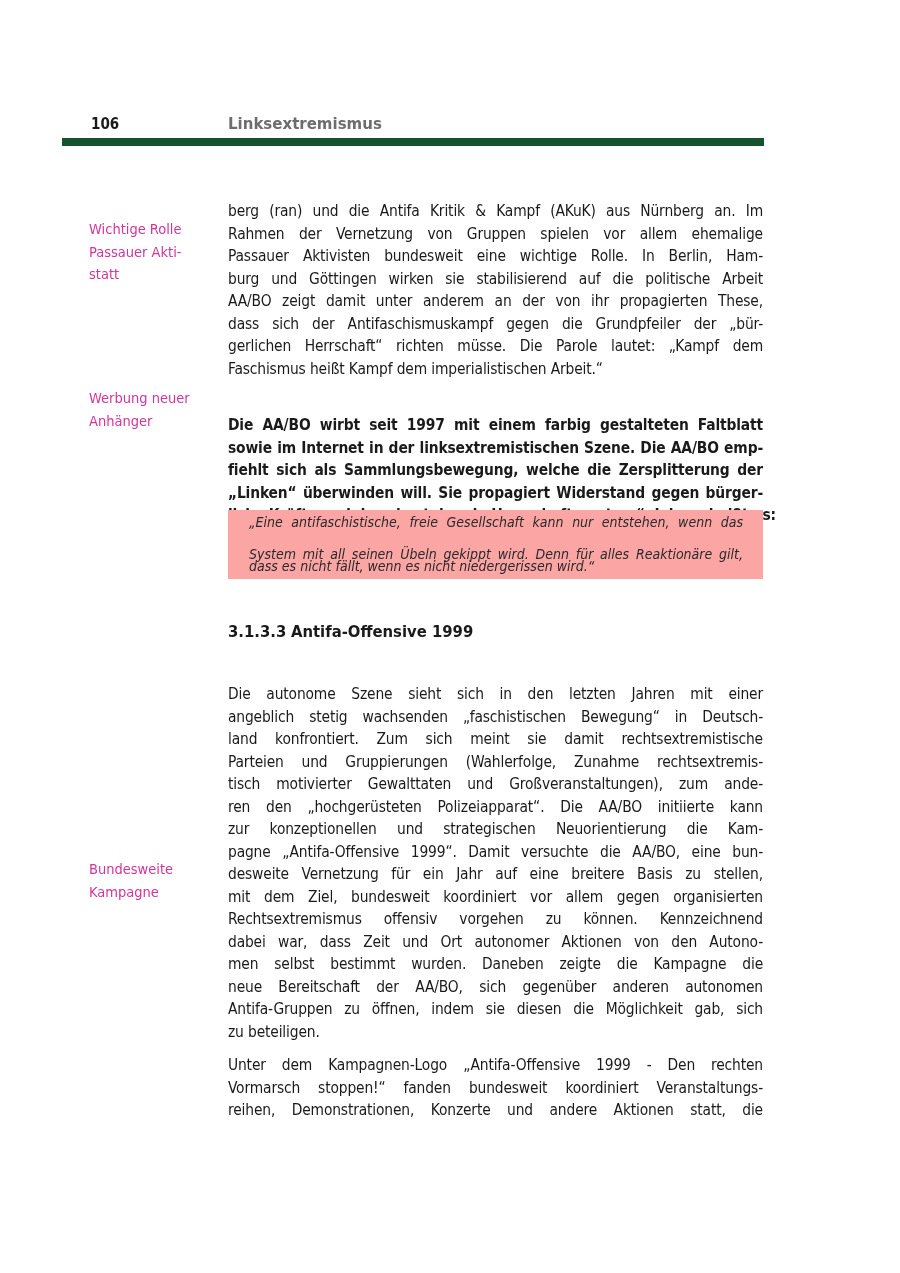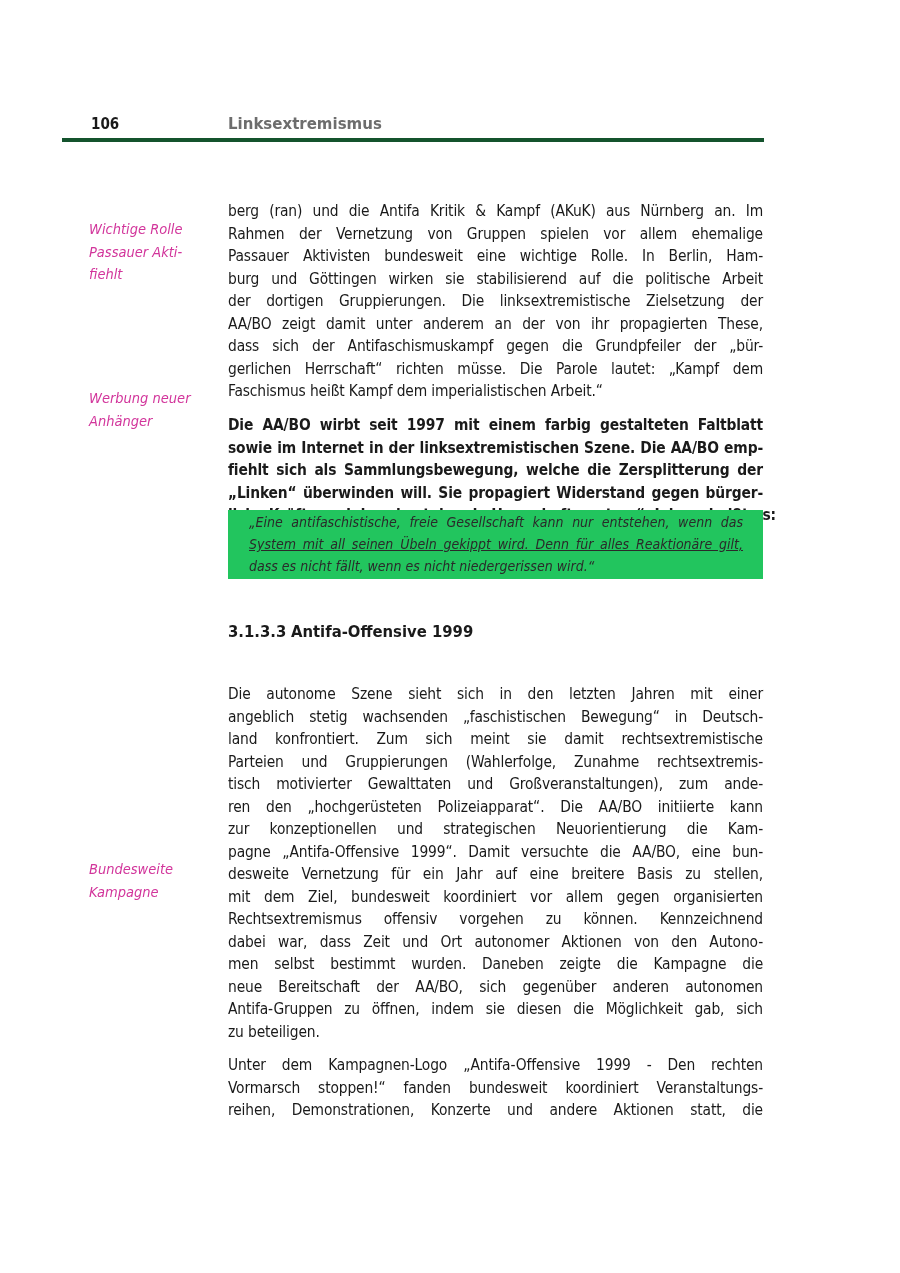--- a/index.html
+++ b/index.html
@@ -1,84 +1,83 @@
 <!DOCTYPE html>
 <html><head>
 <meta charset="utf-8">
 <style>
   html, body { margin:0; padding:0; background:#ffffff; }
   body { width:900px; height:1273px; position:relative; overflow:hidden;
          font-family:"DejaVu Sans Condensed","DejaVu Sans", sans-serif; color:#1a1a1a; }
   .header { position:absolute; left:62px; top:112px; width:702px; height:26px;
-            border-bottom:4px solid #14532d;text-align:right; }
+            border-bottom:8px solid #14532d;text-align:right; }
   .page-number { position:absolute; left:29px; top:3px; font-weight:bold; font-size:15px; color:#1a1a1a;
                  font-family:"DejaVu Sans", sans-serif; font-stretch:condensed; }
   .running-title { position:absolute; left:166px; top:3px; font-weight:bold; font-size:15px; color:#6d6d6d;
                    font-family:"DejaVu Sans", sans-serif; }
   .body-col { position:absolute; left:228px; width:535px;margin-top:28px; }
   .line { display:block; height:22.5px; line-height:22.5px; font-size:15.4px; white-space:nowrap;
           text-align:justify; text-align-last:justify; letter-spacing:-0.15px; }
   .line.last { text-align-last:left; }
-  .margin-note { position:absolute; left:89px; width:125px; color:#d2359b; font-style:italic;
+  .margin-note { position:absolute; left:89px; width:125px; color:#d2359b; 
                  font-size:14.5px; line-height:22.5px; }
   .margin-note span { display:block; white-space:nowrap; }
-  .quote-box { position:absolute; left:228px; top:510px; width:535px; height:69px; background:#22c55e; }
+  .quote-box { position:absolute; left:228px; top:510px; width:535px; height:69px; background:#fca5a5; }
   .quote-box .qline { position:absolute; left:21px; width:494px; font-style:italic; font-size:14px;
                       line-height:22px; height:22px; white-space:nowrap; color:#2a2a2a;
                       text-align:justify; text-align-last:justify; }
   .quote-box .qline.last { text-align-last:left; }
   .section-heading { position:absolute; left:228px; top:622px; font-size:16.5px; white-space:nowrap; }
   .section-heading .num { font-weight:bold; }
   .section-heading .title { font-weight:bold; }
 </style>
 </head>
 <body>
 
 <div class="header">
   <span class="page-number">106</span>
   <span class="running-title">Linksextremismus</span>
 </div>
 
 <div class="margin-note" style="top:218px;">
   <span>Wichtige Rolle</span>
   <span>Passauer Akti-</span>
-  <span>fiehlt</span>
+  <span>statt</span>
 </div>
 <div class="margin-note" style="top:387px;">
   <span>Werbung neuer</span>
   <span>Anhänger</span>
 </div>
 <div class="margin-note" style="top:858px;">
   <span>Bundesweite</span>
   <span>Kampagne</span>
 </div>
 
 <div class="body-col" style="top:172px;">
   <span class="line">berg (ran) und die Antifa Kritik &amp; Kampf (AKuK) aus Nürnberg an. Im</span>
   <span class="line">Rahmen der Vernetzung von Gruppen spielen vor allem ehemalige</span>
   <span class="line">Passauer Aktivisten bundesweit eine wichtige Rolle. In Berlin, Ham-</span>
   <span class="line">burg und Göttingen wirken sie stabilisierend auf die politische Arbeit</span>
-  <span class="line">der dortigen Gruppierungen. Die linksextremistische Zielsetzung der</span>
   <span class="line">AA/BO zeigt damit unter anderem an der von ihr propagierten These,</span>
   <span class="line">dass sich der Antifaschismuskampf gegen die Grundpfeiler der „bür-</span>
   <span class="line">gerlichen Herrschaft“ richten müsse. Die Parole lautet: „Kampf dem</span>
   <span class="line last">Faschismus heißt Kampf dem imperialistischen Arbeit.“</span>
 </div>
 
 <div class="body-col" style="top:386px;font-weight:bold;">
   <span class="line">Die AA/BO wirbt seit 1997 mit einem farbig gestalteten Faltblatt</span>
   <span class="line">sowie im Internet in der linksextremistischen Szene. Die AA/BO emp-</span>
   <span class="line">fiehlt sich als Sammlungsbewegung, welche die Zersplitterung der</span>
   <span class="line">„Linken“ überwinden will. Sie propagiert Widerstand gegen bürger-</span>
   <span class="line">liche Kräfte und das „bestehende Herrschaftssystem“. Jahren heißt es:</span>
 </div>
 
 <div class="quote-box">
   <span class="qline" style="top:1px;">„Eine antifaschistische, freie Gesellschaft kann nur entstehen, wenn das</span>
-  <span class="qline" style="top:23px;text-decoration:underline;">System mit all seinen Übeln gekippt wird. Denn für alles Reaktionäre gilt,</span>
+  <span class="qline" style="top:33px;">System mit all seinen Übeln gekippt wird. Denn für alles Reaktionäre gilt,</span>
   <span class="qline last" style="top:45px;">dass es nicht fällt, wenn es nicht niedergerissen wird.“</span>
 </div>
 
 <div class="section-heading">
   <span class="num">3.1.3.3</span>
   <span class="title">Antifa-Offensive 1999</span>
 </div>
 
 <div class="body-col" style="top:655px;">
   <span class="line">Die autonome Szene sieht sich in den letzten Jahren mit einer</span>

